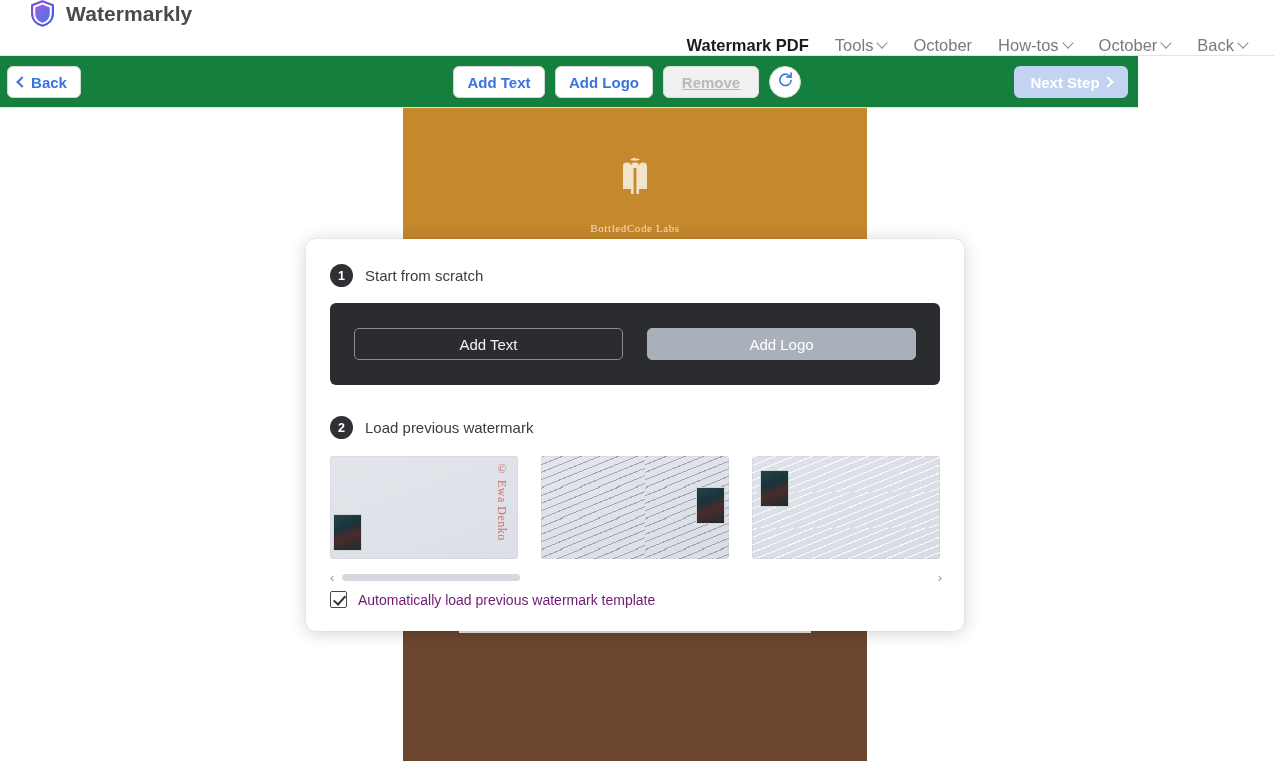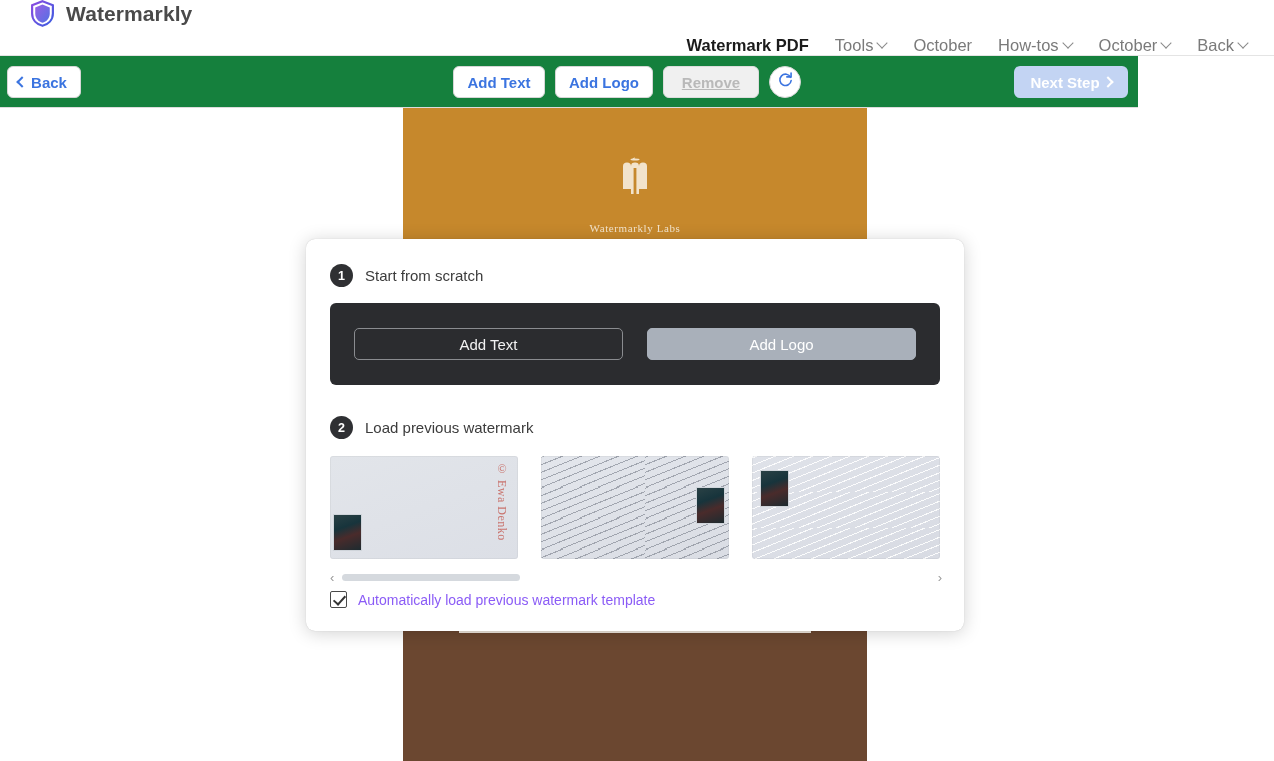--- a/index.html
+++ b/index.html
@@ -212,21 +212,21 @@
   .checkbox {
     width: 17px; height: 17px; border: 1.5px solid #4a4a4a; border-radius: 2px;
     background: #ffffff; position: relative;
   }
   .checkbox::after {
     content: ""; position: absolute; left: 5px; top: 1px;
     width: 5px; height: 10px;
     border-right: 2px solid #333; border-bottom: 2px solid #333;
     transform: rotate(42deg);
   }
-  .check-label { font-size: 14px; color: #8b5cf6; }
+  .check-label { font-size: 14px; color: #701a75; }
 </style>
 </head>
 <body>
 
 <div id="root">
 
   <div class="header">
     <div class="brand">
       <span>
         <svg class="shield-icon" viewBox="0 0 24 26">
@@ -301,21 +301,21 @@
         <span>
           <svg width="40" height="46" viewBox="0 0 40 46">
             <path d="M20 6 q-1.6 0-2.2 1.2" stroke="#f2e3cb" stroke-width="1.2" fill="none"></path>
             <ellipse cx="20" cy="7.5" rx="4.5" ry="1.1" fill="#f2e3cb"></ellipse>
             <path d="M8 14 q0-3.5 4-3.5 t4 3.5 V37 H8 Z" fill="#f2e3cb"></path>
             <path d="M24 14 q0-3.5 4-3.5 t4 3.5 V37 H24 Z" fill="#f2e3cb"></path>
             <path d="M16 14 q0-3.4 4-3.4 t4 3.4 V42 H16 Z" fill="#f2e3cb"></path>
             <rect x="18.6" y="16" width="2.8" height="26" fill="#c6882c"></rect>
           </svg>
         </span>
-        <span class="doc-brand">Watermarkly Labs</span>
+        <span class="doc-brand">BottledCode Labs</span>
       </div>
       <div class="doc-lower"></div>
       <div class="doc-photo"></div>
       <div class="doc-band">
         <span class="doc-band-text">October 2059 | Version 2.0</span>
       </div>
     </div>
   </div>
 
   <div class="modal-shadow">

